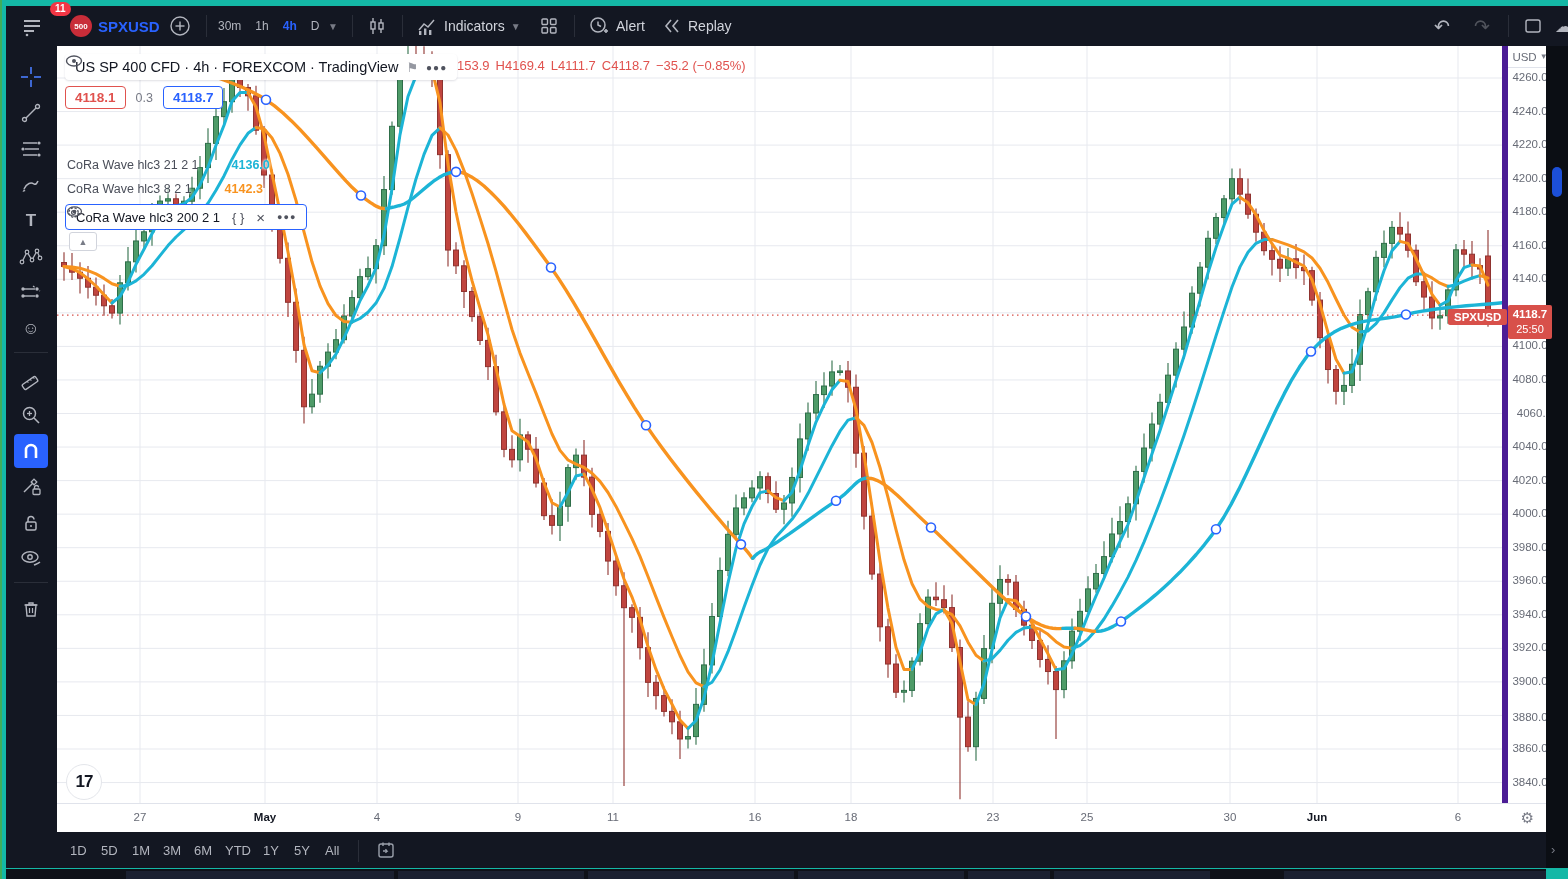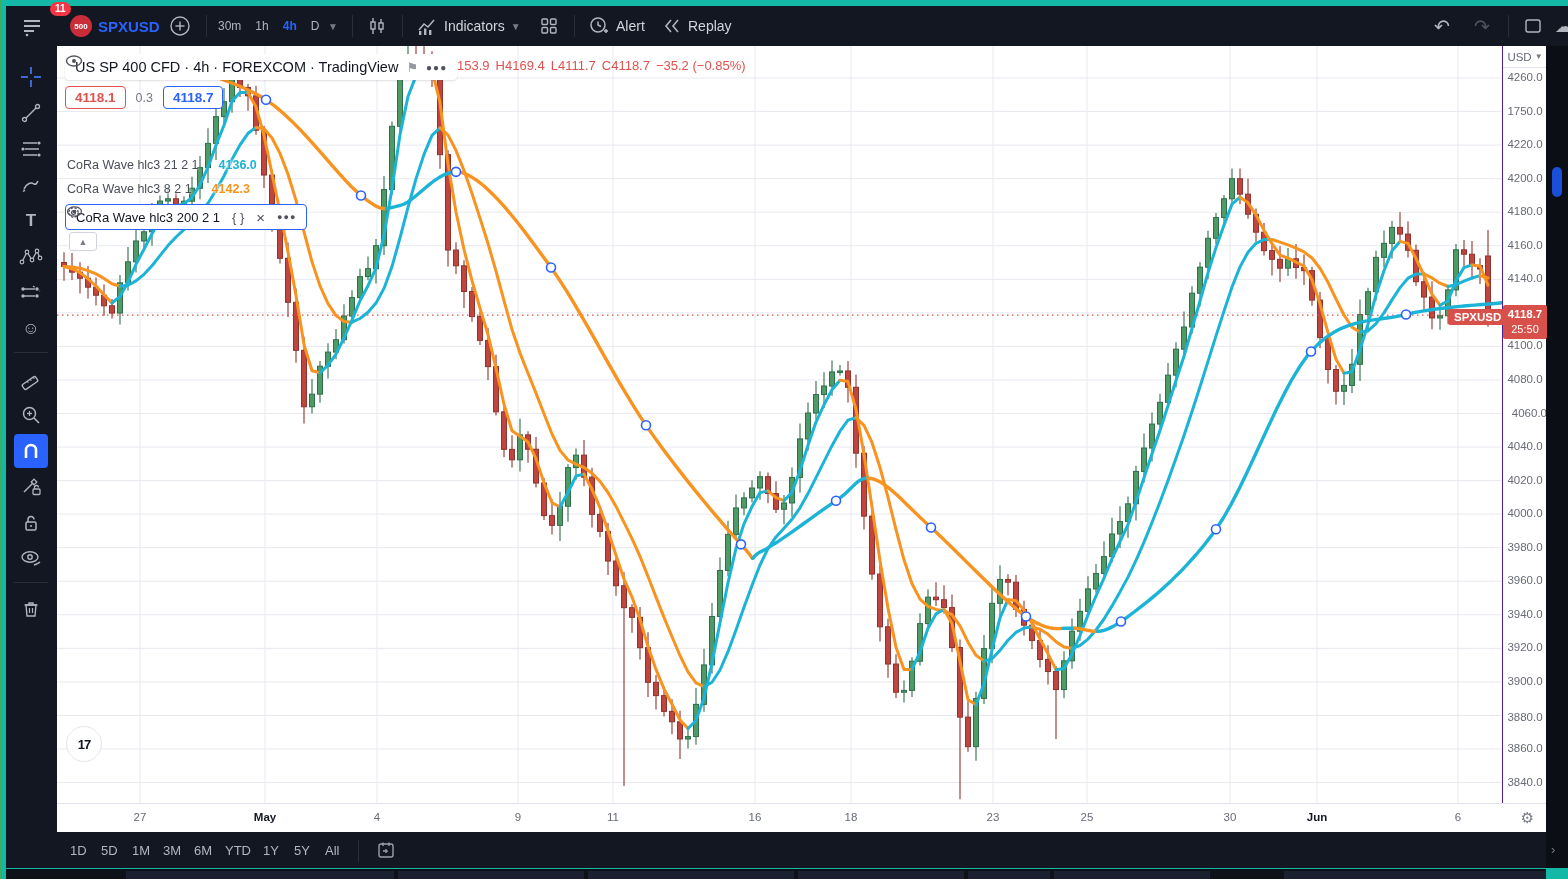--- a/index.html
+++ b/index.html
@@ -34,46 +34,46 @@
      font-size:14.5px;color:#131722;z-index:5;}
   .legend-ohlc{position:absolute;left:400px;top:12px;font-size:13px;color:#e0524e;z-index:4;white-space:nowrap;}
   .legend-ohlc span{margin-right:6px;}
   .ba-row{position:absolute;left:8px;top:40px;display:flex;align-items:center;gap:10px;z-index:5;}
   .ba-box{background:#fff;border-radius:4px;padding:3px 9px;font-size:13.5px;font-weight:bold;}
   .bid{border:1px solid #e0524e;color:#e0524e;}
   .ask{border:1px solid #2962ff;color:#2962ff;}
   .spread{color:#787b86;font-size:12.5px;}
   .ind-row{position:absolute;left:10px;font-size:12.5px;color:#4a4e59;z-index:5;white-space:nowrap;
      text-shadow:0 0 3px #fff,0 0 3px #fff;}
-  .ind-val{font-weight:bold;margin-left:20px;}
+  .ind-val{font-weight:bold;margin-left:0;padding-left:33px;}
   .ind-sel{position:absolute;left:8px;top:158px;height:24px;background:#fff;border:1.5px solid #2962ff;border-radius:4px;
      display:flex;align-items:center;gap:12px;padding:0 10px;font-size:13px;color:#131722;z-index:6;}
   .ind-sel .mini{color:#50535e;font-size:13px;}
   .collapse-btn{position:absolute;left:12px;top:186px;width:26px;height:17px;background:#fff;border:1px solid #d1d4dc;
      border-radius:3px;color:#787b86;font-size:9px;display:flex;align-items:center;justify-content:center;z-index:5;}
   
-  #paxis{position:absolute;left:1502px;top:46px;width:44px;height:757px;background:#fff;border-left:1px solid #4c1d95;}
+  #paxis{position:absolute;left:1502px;top:46px;width:44px;height:757px;background:#fff;border-left:6px solid #4c1d95;}
   .pa-cur{position:absolute;left:0;top:0;width:44px;height:21px;border-bottom:1px solid #e0e3eb;color:#676b76;
      font-size:11.5px;display:flex;align-items:center;justify-content:center;gap:3px;}
   .pa-tick{position:absolute;left:0;width:44px;text-align:center;font-size:11.5px;color:#676b76;}
   .pa-tag{position:absolute;left:0px;width:44px;background:#d8504a;color:#fff;border-radius:2px;text-align:center;
      font-size:11.5px;font-weight:bold;line-height:15px;padding:2px 0;z-index:3;}
   .pa-tag .cd{font-weight:normal;font-size:11px;}
   
   #taxis{position:absolute;left:57px;top:803px;width:1489px;height:29px;background:#fff;border-top:1px solid #e0e3eb;}
   .ta-label{position:absolute;top:7px;font-size:11.5px;color:#676b76;transform:translateX(-50%);}
   .ta-label.month{color:#131722;font-weight:bold;}
   .ta-gear{position:absolute;right:12px;top:5px;color:#787b86;font-size:15px;}
   
   .spx-tag{position:absolute;background:#d8504a;color:#fff;font-size:11.5px;font-weight:bold;border-radius:2px;
      padding:2px 6px;z-index:4;}
   
-  .tv-logo{position:absolute;left:9px;top:680px;width:34px;height:34px;border-radius:50%;background:#fff;
+  .tv-logo{position:absolute;left:9px;top:718px;width:34px;height:34px;border-radius:50%;background:#fff;
      border:1px solid #e4e6eb;display:flex;align-items:center;justify-content:center;z-index:4;
-     font-weight:bold;color:#131722;font-size:13px;letter-spacing:-1px;}
+     font-weight:bold;color:#131722;font-size:17px;letter-spacing:-1px;}
   
   #botbar{position:absolute;left:6px;top:832px;width:1540px;height:36px;background:#131722;color:#9aa0aa;}
   .range-btn{position:absolute;top:0;height:36px;display:flex;align-items:center;font-size:13px;color:#b2b5be;}
   .bb-right{position:absolute;right:14px;top:0;height:36px;display:flex;align-items:center;gap:18px;font-size:13px;color:#b2b5be;}
   .bb-div{width:1px;height:20px;background:#2a2e39;}
   #botstrip{position:absolute;left:6px;top:869px;width:1540px;height:10px;background:#0f1118;}
   #botstrip div{position:absolute;top:2px;height:8px;background:#1b2030;}
   
   #rstrip{position:absolute;left:1546px;top:46px;width:22px;height:822px;background:#0b0e14;}
   .r-pill{position:absolute;left:6px;top:121px;width:10px;height:30px;border-radius:5px;background:#1c4fd8;}
@@ -802,21 +802,21 @@
     <div class="tv-logo">17</div>
   </div>
 
   <div id="paxis">
     <div class="pa-cur">
       <span>USD</span>
         <span class="chev" style="font-size:8px">▼</span>
     </div>
     <div id="pa-ticks">
         <div class="pa-tick" style="top: 25px;">4260.0</div>
-        <div class="pa-tick" style="top: 58.55px;">1750.0</div>
+        <div class="pa-tick" style="top: 58.55px;">4240.0</div>
         <div class="pa-tick" style="top: 92.1px;">4220.0</div>
         <div class="pa-tick" style="top: 125.65px;">4200.0</div>
         <div class="pa-tick" style="top: 159.2px;">4180.0</div>
         <div class="pa-tick" style="top: 192.75px;">4160.0</div>
         <div class="pa-tick" style="top: 226.3px;">4140.0</div>
         <div class="pa-tick" style="top: 259.85px;">4120.0</div>
         <div class="pa-tick" style="top: 293.4px;">4100.0</div>
         <div class="pa-tick" style="top: 326.95px;">4080.0</div>
         <div class="pa-tick" style="top: 360.5px; text-align: right;">4060.0</div>
         <div class="pa-tick" style="top: 394.05px;">4040.0</div>

